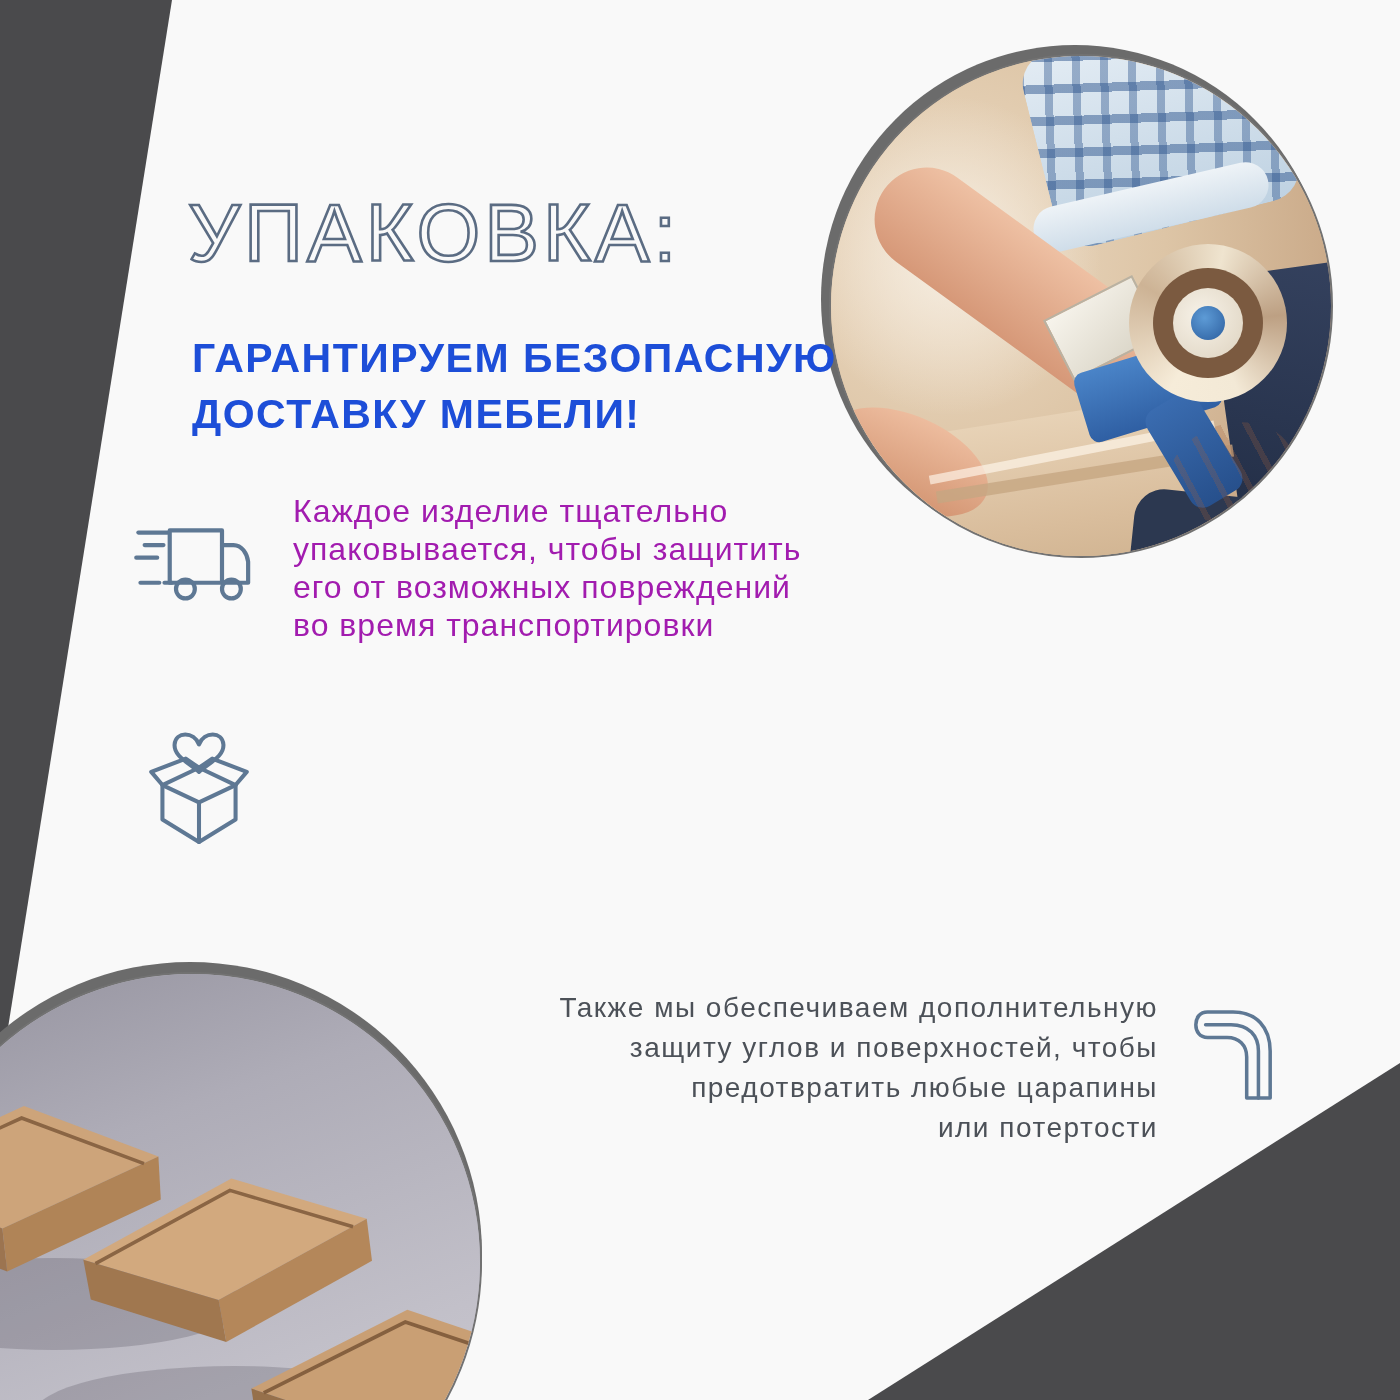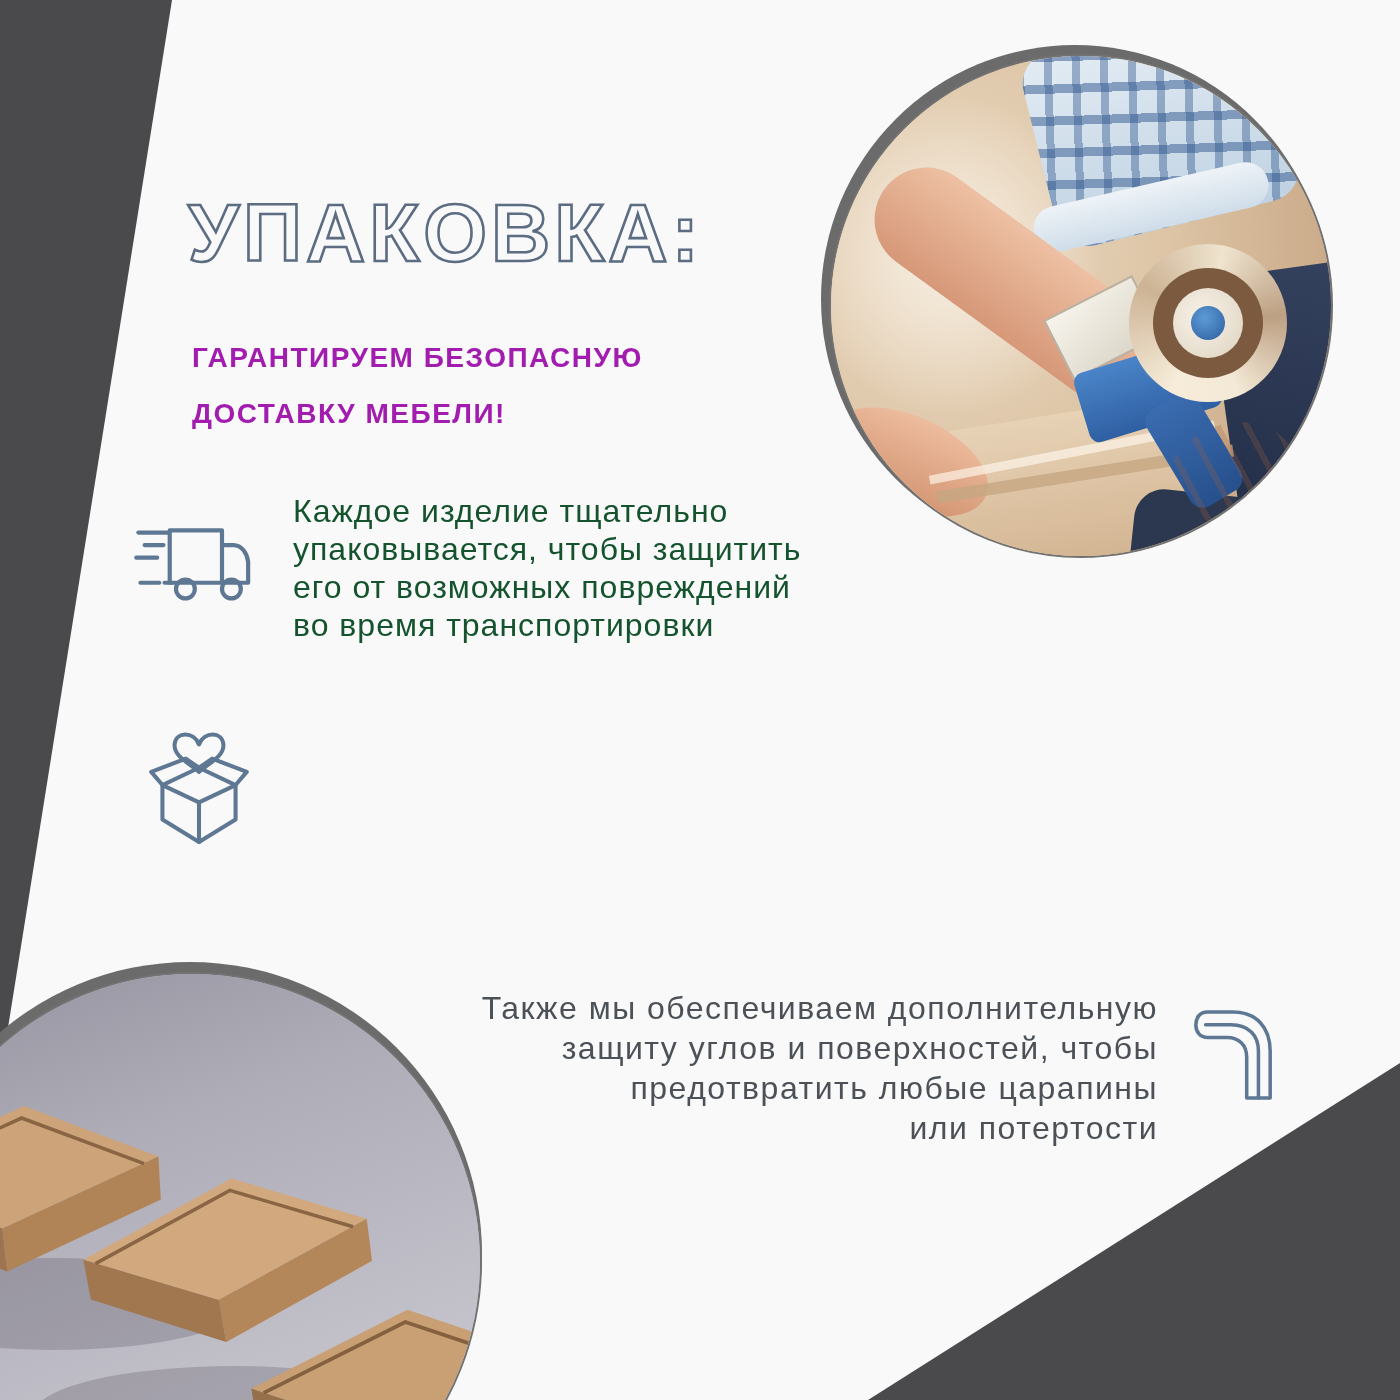--- a/index.html
+++ b/index.html
@@ -7,36 +7,36 @@
   .canvas{position:relative;width:1400px;height:1400px;background:#f9f9f9;overflow:hidden;}
 
   
   .tri-tl{position:absolute;left:0;top:0;width:172px;height:1078px;
           clip-path:polygon(0 0,100% 0,0 100%);background:#4a4a4c;z-index:1;}
   .tri-br{position:absolute;left:868px;top:1063px;width:532px;height:337px;
           clip-path:polygon(100% 0,100% 100%,0 100%);background:#4a4a4c;z-index:1;}
 
   
   .title{position:absolute;left:188px;top:188px;font-size:82px;line-height:1.1;
-         letter-spacing:4px;font-weight:700;color:transparent;
+         letter-spacing:4px;font-weight:400;color:transparent;
          -webkit-text-stroke:2.6px #5b6c83;z-index:3;white-space:nowrap;}
-  .subtitle{position:absolute;left:192px;top:330px;font-size:28px;font-weight:700;
-            line-height:56px;letter-spacing:1.5px;color:#a21caf;white-space:pre-line;z-index:3;}
+  .subtitle{position:absolute;left:192px;top:330px;font-size:41px;font-weight:700;
+            line-height:56px;letter-spacing:1.5px;color:#1d4ed8;white-space:pre-line;z-index:3;}
 
   
   .bullet-text{position:absolute;font-size:32px;line-height:38px;letter-spacing:1px;
-               color:#14532d;white-space:pre-line;z-index:3;}
+               color:#a21caf;white-space:pre-line;z-index:3;}
   .bt1{left:293px;top:492px;}
   .bt2{left:293px;top:688px;}
   .icon-truck{position:absolute;left:130px;top:520px;width:138px;height:92px;z-index:3;}
   .icon-box{position:absolute;left:146px;top:718px;width:106px;height:128px;z-index:3;}
 
   
   .bottom-note{position:absolute;right:242px;top:988px;width:720px;text-align:right;
-               font-size:32px;line-height:40px;letter-spacing:1.5px;color:#4c5158;
+               font-size:28px;line-height:40px;letter-spacing:1.5px;color:#4c5158;
                white-space:pre-line;z-index:3;}
   .icon-corner{position:absolute;left:1188px;top:1002px;width:90px;height:106px;z-index:3;}
 
   
   .photo{position:absolute;border-radius:50%;overflow:hidden;z-index:2;
          border:2px solid #727272;}
   .photo-tr{left:829px;top:54px;width:500px;height:500px;
             box-shadow:-6px -7px 0 2px #6b6b6b;background:#dcc3a4;}
   .photo-bl{left:-98px;top:972px;width:576px;height:576px;
             box-shadow:-2px -8px 0 2px #6b6b6b;background:#b3b1bb;}

